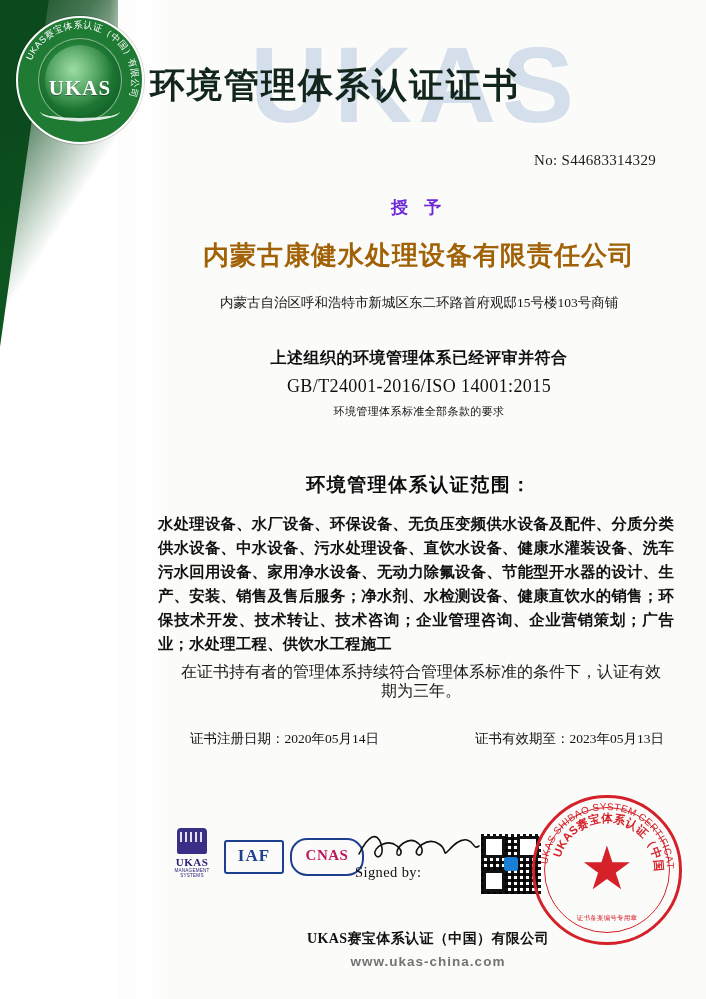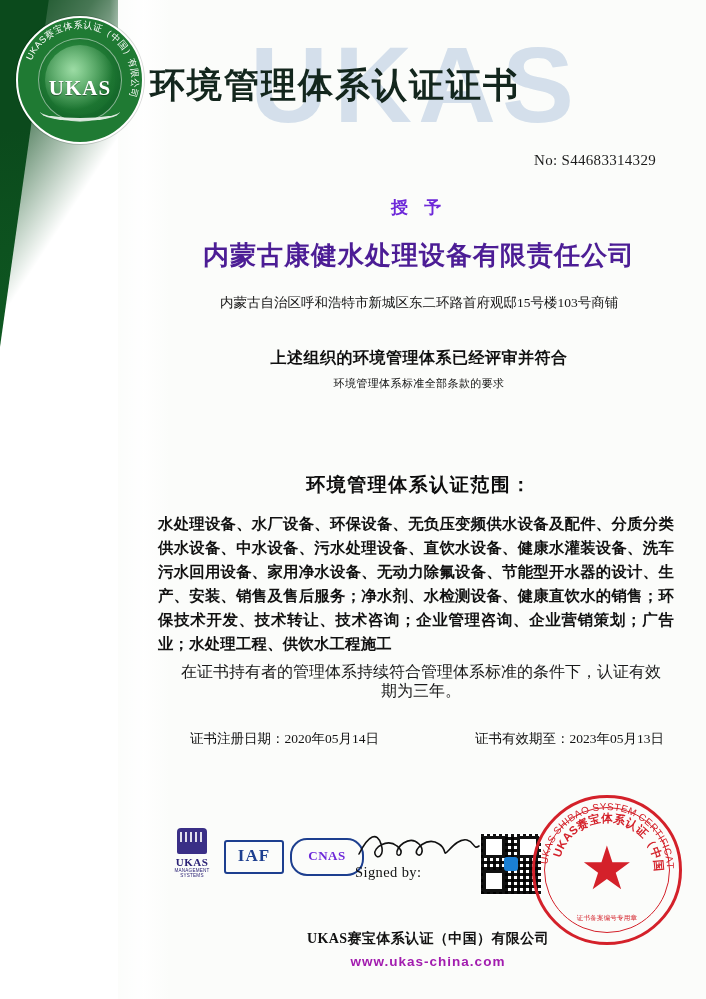--- a/index.html
+++ b/index.html
@@ -221,21 +221,21 @@
   }
   .company {
     position: absolute;
     left: 0; right: 0;
     top: 238px;
     text-align: center;
     font-family: "Liberation Serif", serif;
     font-weight: bold;
     font-size: 26px;
     letter-spacing: 1px;
-    color: #4c1d95;
+    color: #a16207;
   }
   .address {
     position: absolute;
     left: 0; right: 0;
     top: 294px;
     text-align: center;
     font-family: "Liberation Serif", serif;
     font-size: 13.5px;
     color: #151515;
   }
@@ -366,24 +366,24 @@
     text-align: center;
     line-height: 28px;
     letter-spacing: 1px;
   }
   .cnas-sm {
     position: absolute;
     left: 120px; top: 10px;
     width: 70px; height: 34px;
     border: 2px solid #1d3f8f;
     border-radius: 17px;
-    color: #6d28d9;
-    font-family: "Liberation Serif", serif;
-    font-weight: bold;
-    font-size: 13px;
+    color: #be185d;
+    font-family: "Liberation Serif", serif;
+    font-weight: bold;
+    font-size: 15px;
     text-align: center;
     line-height: 31px;
     letter-spacing: .5px;
   }
   
   .signature {
     position: absolute;
     left: 355px;
     top: 828px;
     width: 130px;
@@ -496,21 +496,21 @@
     font-weight: bold;
     font-size: 14px;
     color: #111;
     letter-spacing: .4px;
     margin-bottom: 6px;
   }
   .footer .f2 {
     font-family: "Liberation Sans", sans-serif;
     font-weight: bold;
     font-size: 13.5px;
-    color: #a21caf;
+    color: #737373;
     letter-spacing: 1px;
   }
   
   .bottom-band {
     position: absolute;
     left: 0; right: 0; bottom: 0;
     height: 16px;
     background: linear-gradient(90deg,#0d5620,#1d7a31 40%,#eef2ec 55%,#ffffff 100%);
     opacity: .0;
   }
@@ -569,20 +569,21 @@
     <div class="cert-no">No: S44683314329</div>
 
     <div class="granted">授 予</div>
 
     <div class="company">内蒙古康健水处理设备有限责任公司</div>
 
     <div class="address">内蒙古自治区呼和浩特市新城区东二环路首府观邸15号楼103号商铺</div>
 
     <div class="std-block">
       <div class="l1">上述组织的环境管理体系已经评审并符合</div>
+      <div class="l2">GB/T24001-2016/ISO 14001:2015</div>
       <div class="l3">环境管理体系标准全部条款的要求</div>
     </div>
 
     <div class="scope-title">环境管理体系认证范围：</div>
 
     <div class="scope-body">水处理设备、水厂设备、环保设备、无负压变频供水设备及配件、分质分类供水设备、中水设备、污水处理设备、直饮水设备、健康水灌装设备、洗车污水回用设备、家用净水设备、无动力除氟设备、节能型开水器的设计、生产、安装、销售及售后服务；净水剂、水检测设备、健康直饮水的销售；环保技术开发、技术转让、技术咨询；企业管理咨询、企业营销策划；广告业；水处理工程、供饮水工程施工</div>
 
     <div class="note">
       <div>在证书持有者的管理体系持续符合管理体系标准的条件下，认证有效期为三年。</div>
     </div>

